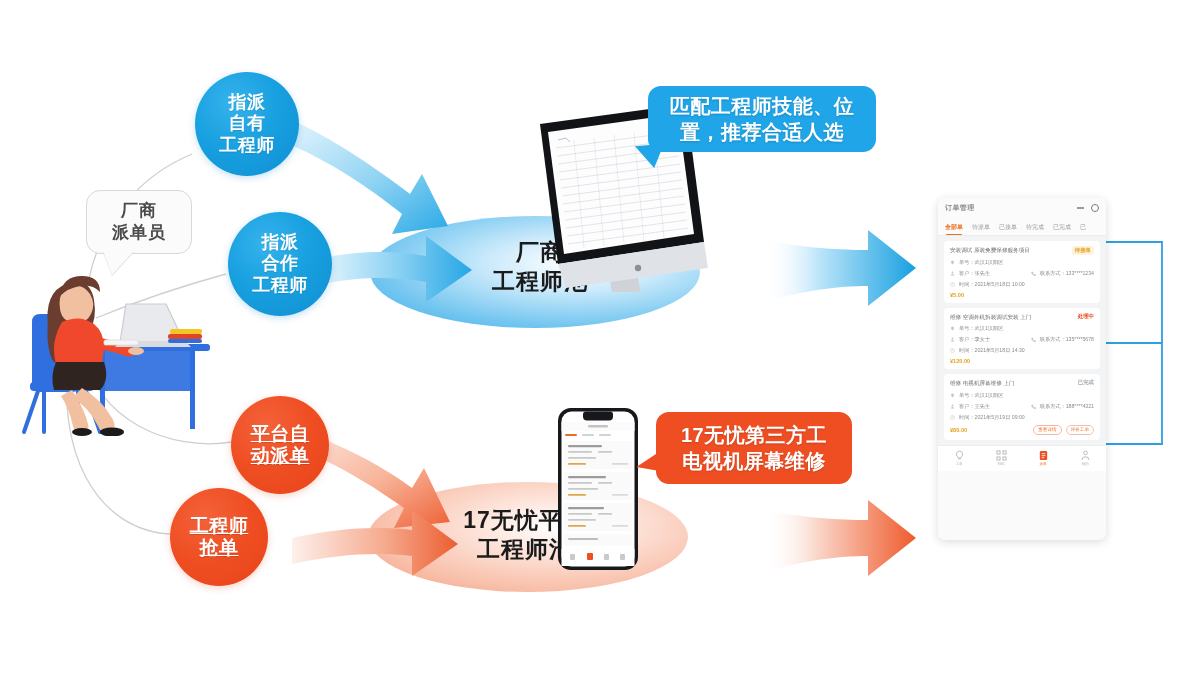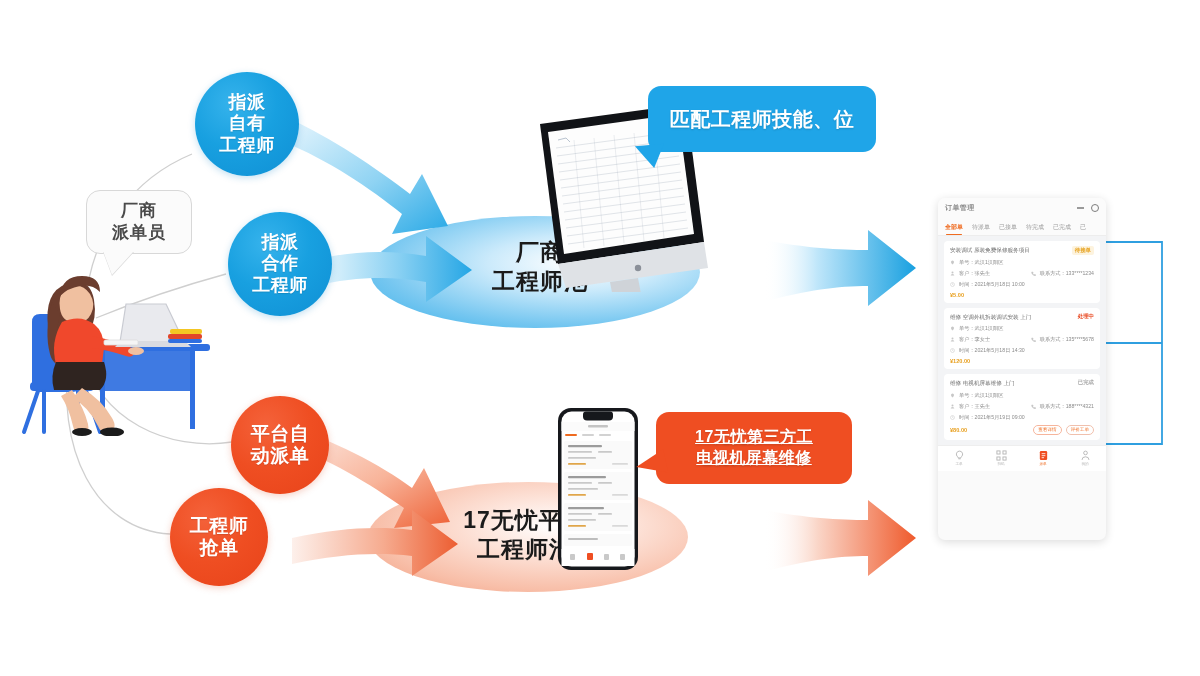--- a/index.html
+++ b/index.html
@@ -27,20 +27,21 @@
     letter-spacing: 0.5px;
     text-shadow: 0 1px 1px rgba(0,0,0,.12);
   }
   .circle-blue {
     background: radial-gradient(circle at 36% 30%, #36b3ec 0%, #18a0e0 45%, #0f8fd4 100%);
     box-shadow: 0 2px 7px rgba(20,130,200,.25);
   }
   .circle-orange {
     background: radial-gradient(circle at 36% 30%, #f4623a 0%, #ef4e22 48%, #e8431a 100%);
     box-shadow: 0 2px 7px rgba(220,80,40,.25);
+    text-decoration: underline;
   }
   .circle-node span { display: block; white-space: nowrap; }
 
   
   .bubble-gray {
     position: absolute;
     background: #fbfbfb;
     border: 1.6px solid #d8d8d8;
     border-radius: 14px;
     color: #4a4a4a;
@@ -77,21 +78,21 @@
   }
   .callout-blue { background: #1fa5e8; font-size: 20px; letter-spacing: .5px; }
   .callout-blue .ctail {
     position: absolute; left: 4px; bottom: 2px;
     width: 0; height: 0;
     border-top: 13px solid transparent;
     border-bottom: 13px solid transparent;
     border-right: 26px solid #1fa5e8;
     transform: translate(-18px, 14px) rotate(22deg);
   }
-  .callout-orange { background: #ef4e22; font-size: 16px; letter-spacing: .5px; text-decoration: underline; }
+  .callout-orange { background: #ef4e22; font-size: 20px; letter-spacing: .5px; }
   .callout-orange .ctail {
     position: absolute; left: 2px; top: 30px;
     width: 0; height: 0;
     border-top: 12px solid transparent;
     border-bottom: 12px solid transparent;
     border-right: 30px solid #ef4e22;
     transform: translate(-22px, 10px) rotate(-12deg);
   }
 
   
@@ -376,20 +377,21 @@
       <circle cx="120" cy="176" r="3.2" fill="#8b9099"></circle>
 
       <path d="M92,190 L120,186 L126,218 L98,222 Z" fill="#cfd3d8"></path>
 
       <ellipse cx="112" cy="224" rx="34" ry="7" fill="#d8dcdf"></ellipse>
     </svg>
   </div>
 
   <div class="callout callout-blue" style="left:648px;top:86px;width:228px;height:66px;">
     <span>匹配工程师技能、位</span>
+    <span>置，推荐合适人选</span>
     <span class="ctail"></span>
   </div>
 
   <div class="phone-wrap" style="left:556px;top:406px;width:84px;height:166px;">
     <svg viewBox="0 0 84 166" style="width:84px;height:166px;">
       <rect x="2" y="2" width="80" height="162" rx="13" fill="#16181c"></rect>
       <rect x="5.5" y="5.5" width="73" height="155" rx="10" fill="#ffffff"></rect>
 
       <path d="M30,5.5 h24 a3,3 0 0 1 3,3 v2 a4,4 0 0 1 -4,4 h-22 a4,4 0 0 1 -4,-4 v-2 a3,3 0 0 1 3,-3 z" fill="#16181c"></path>
 

